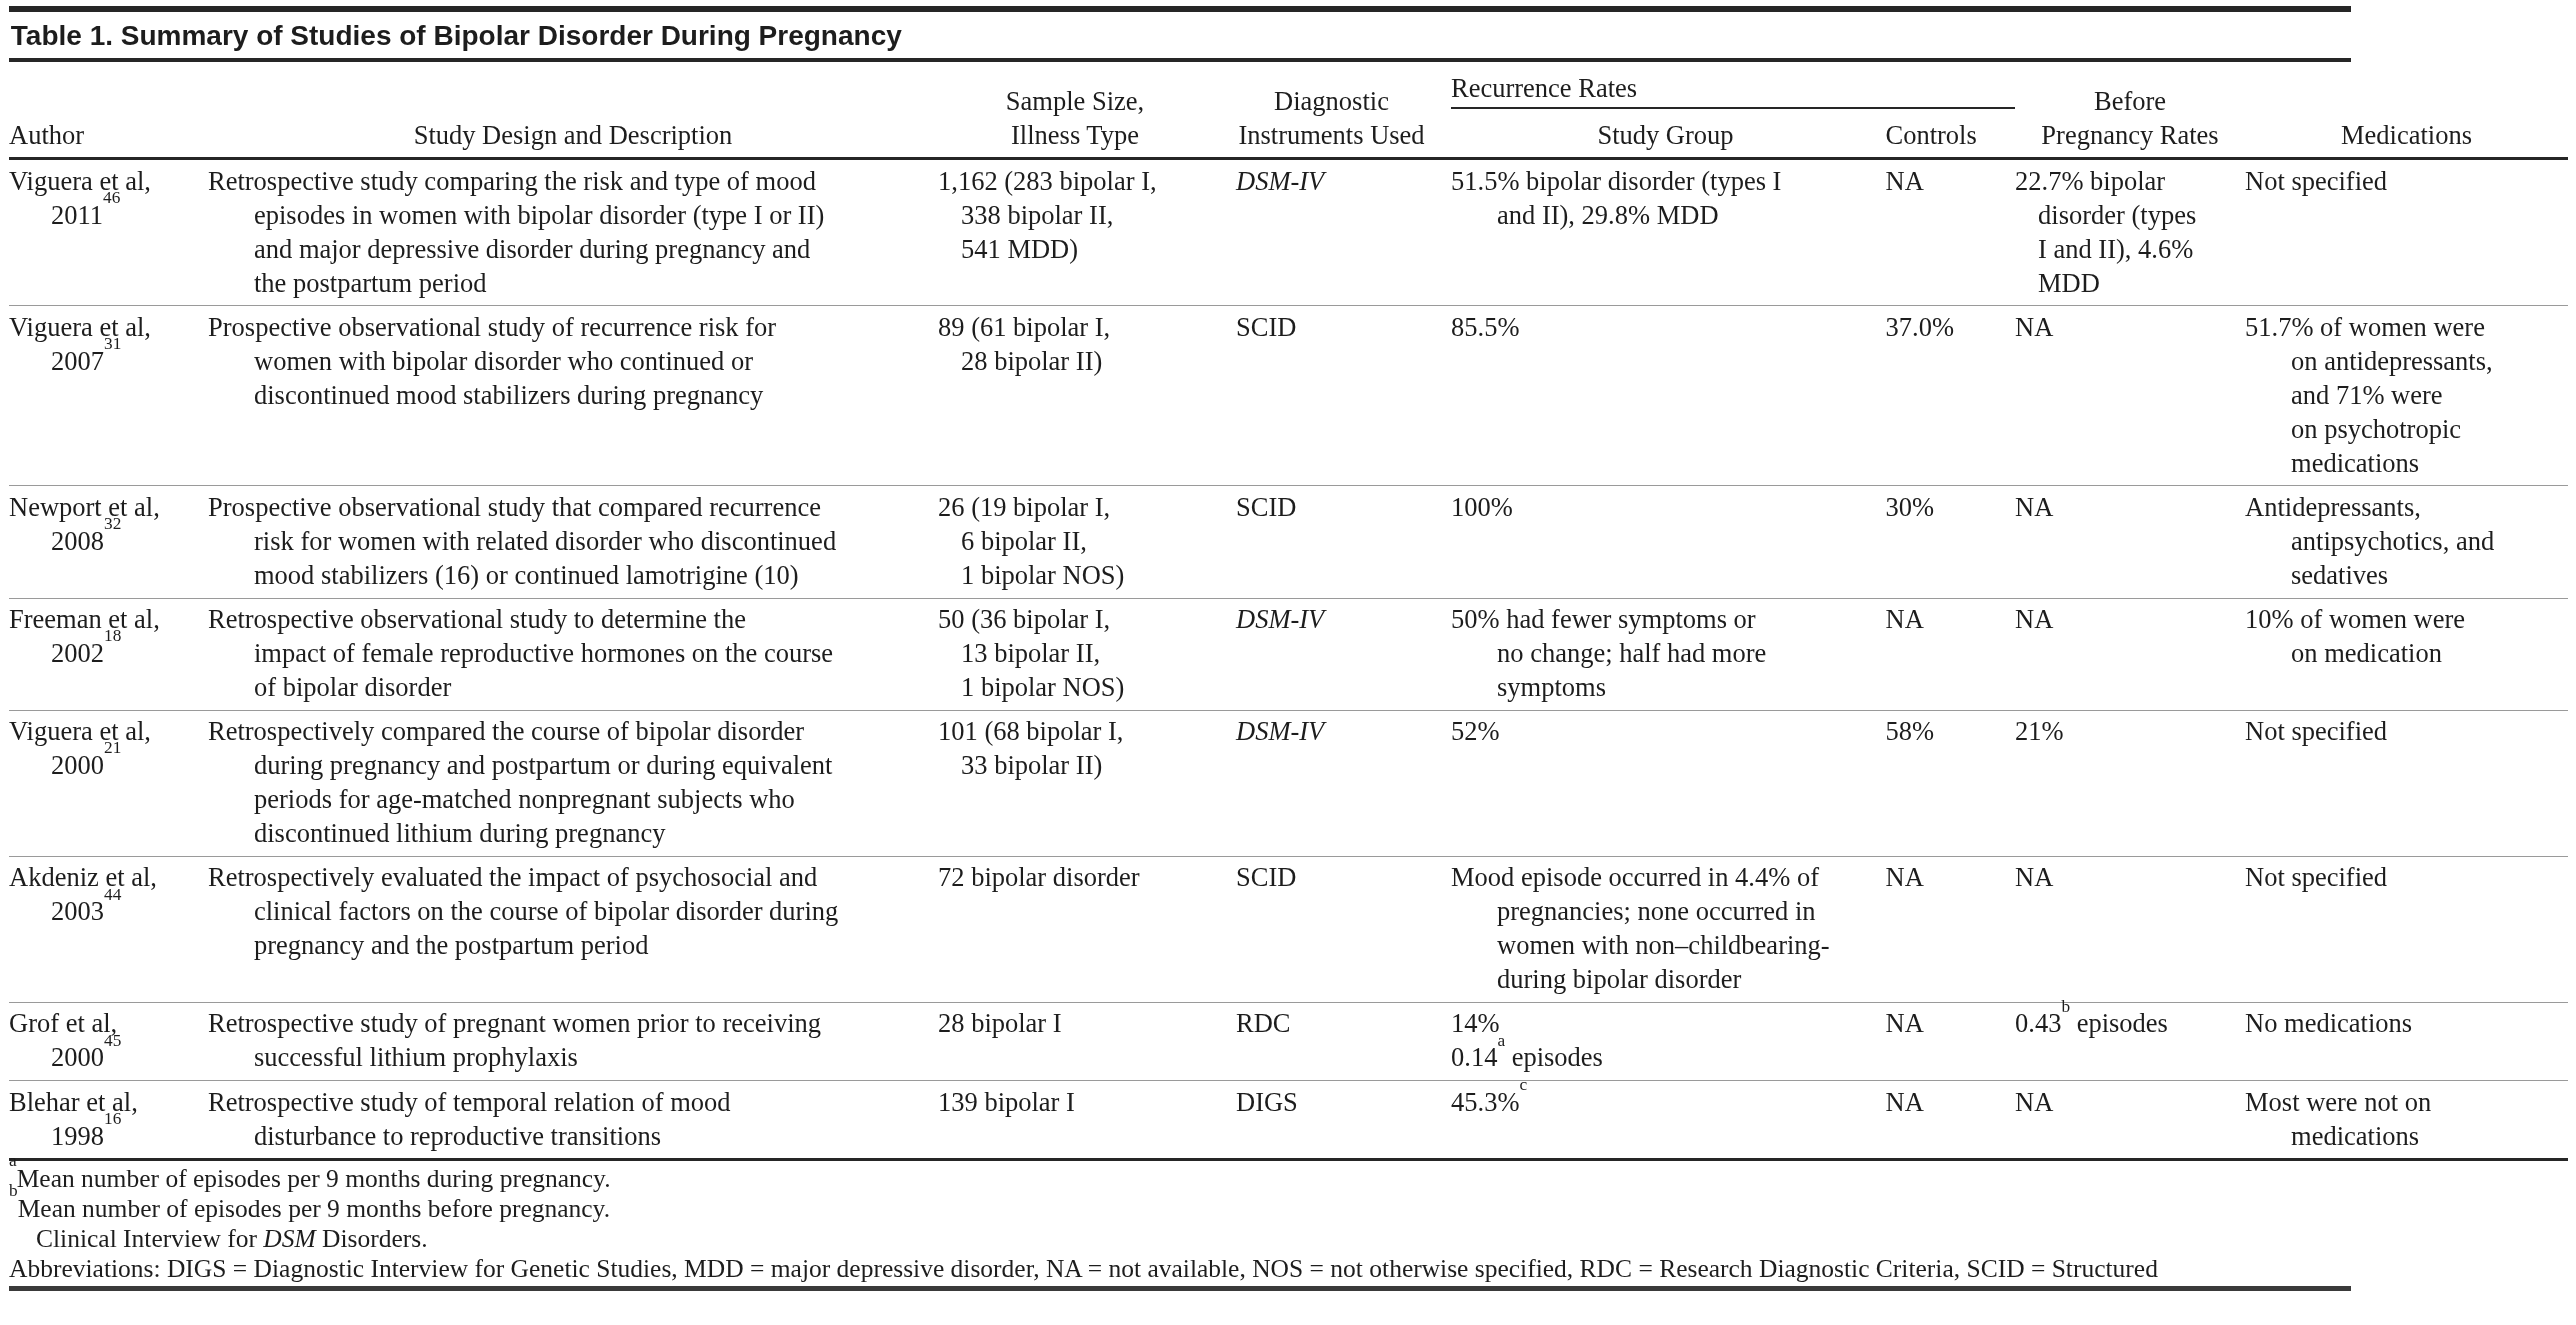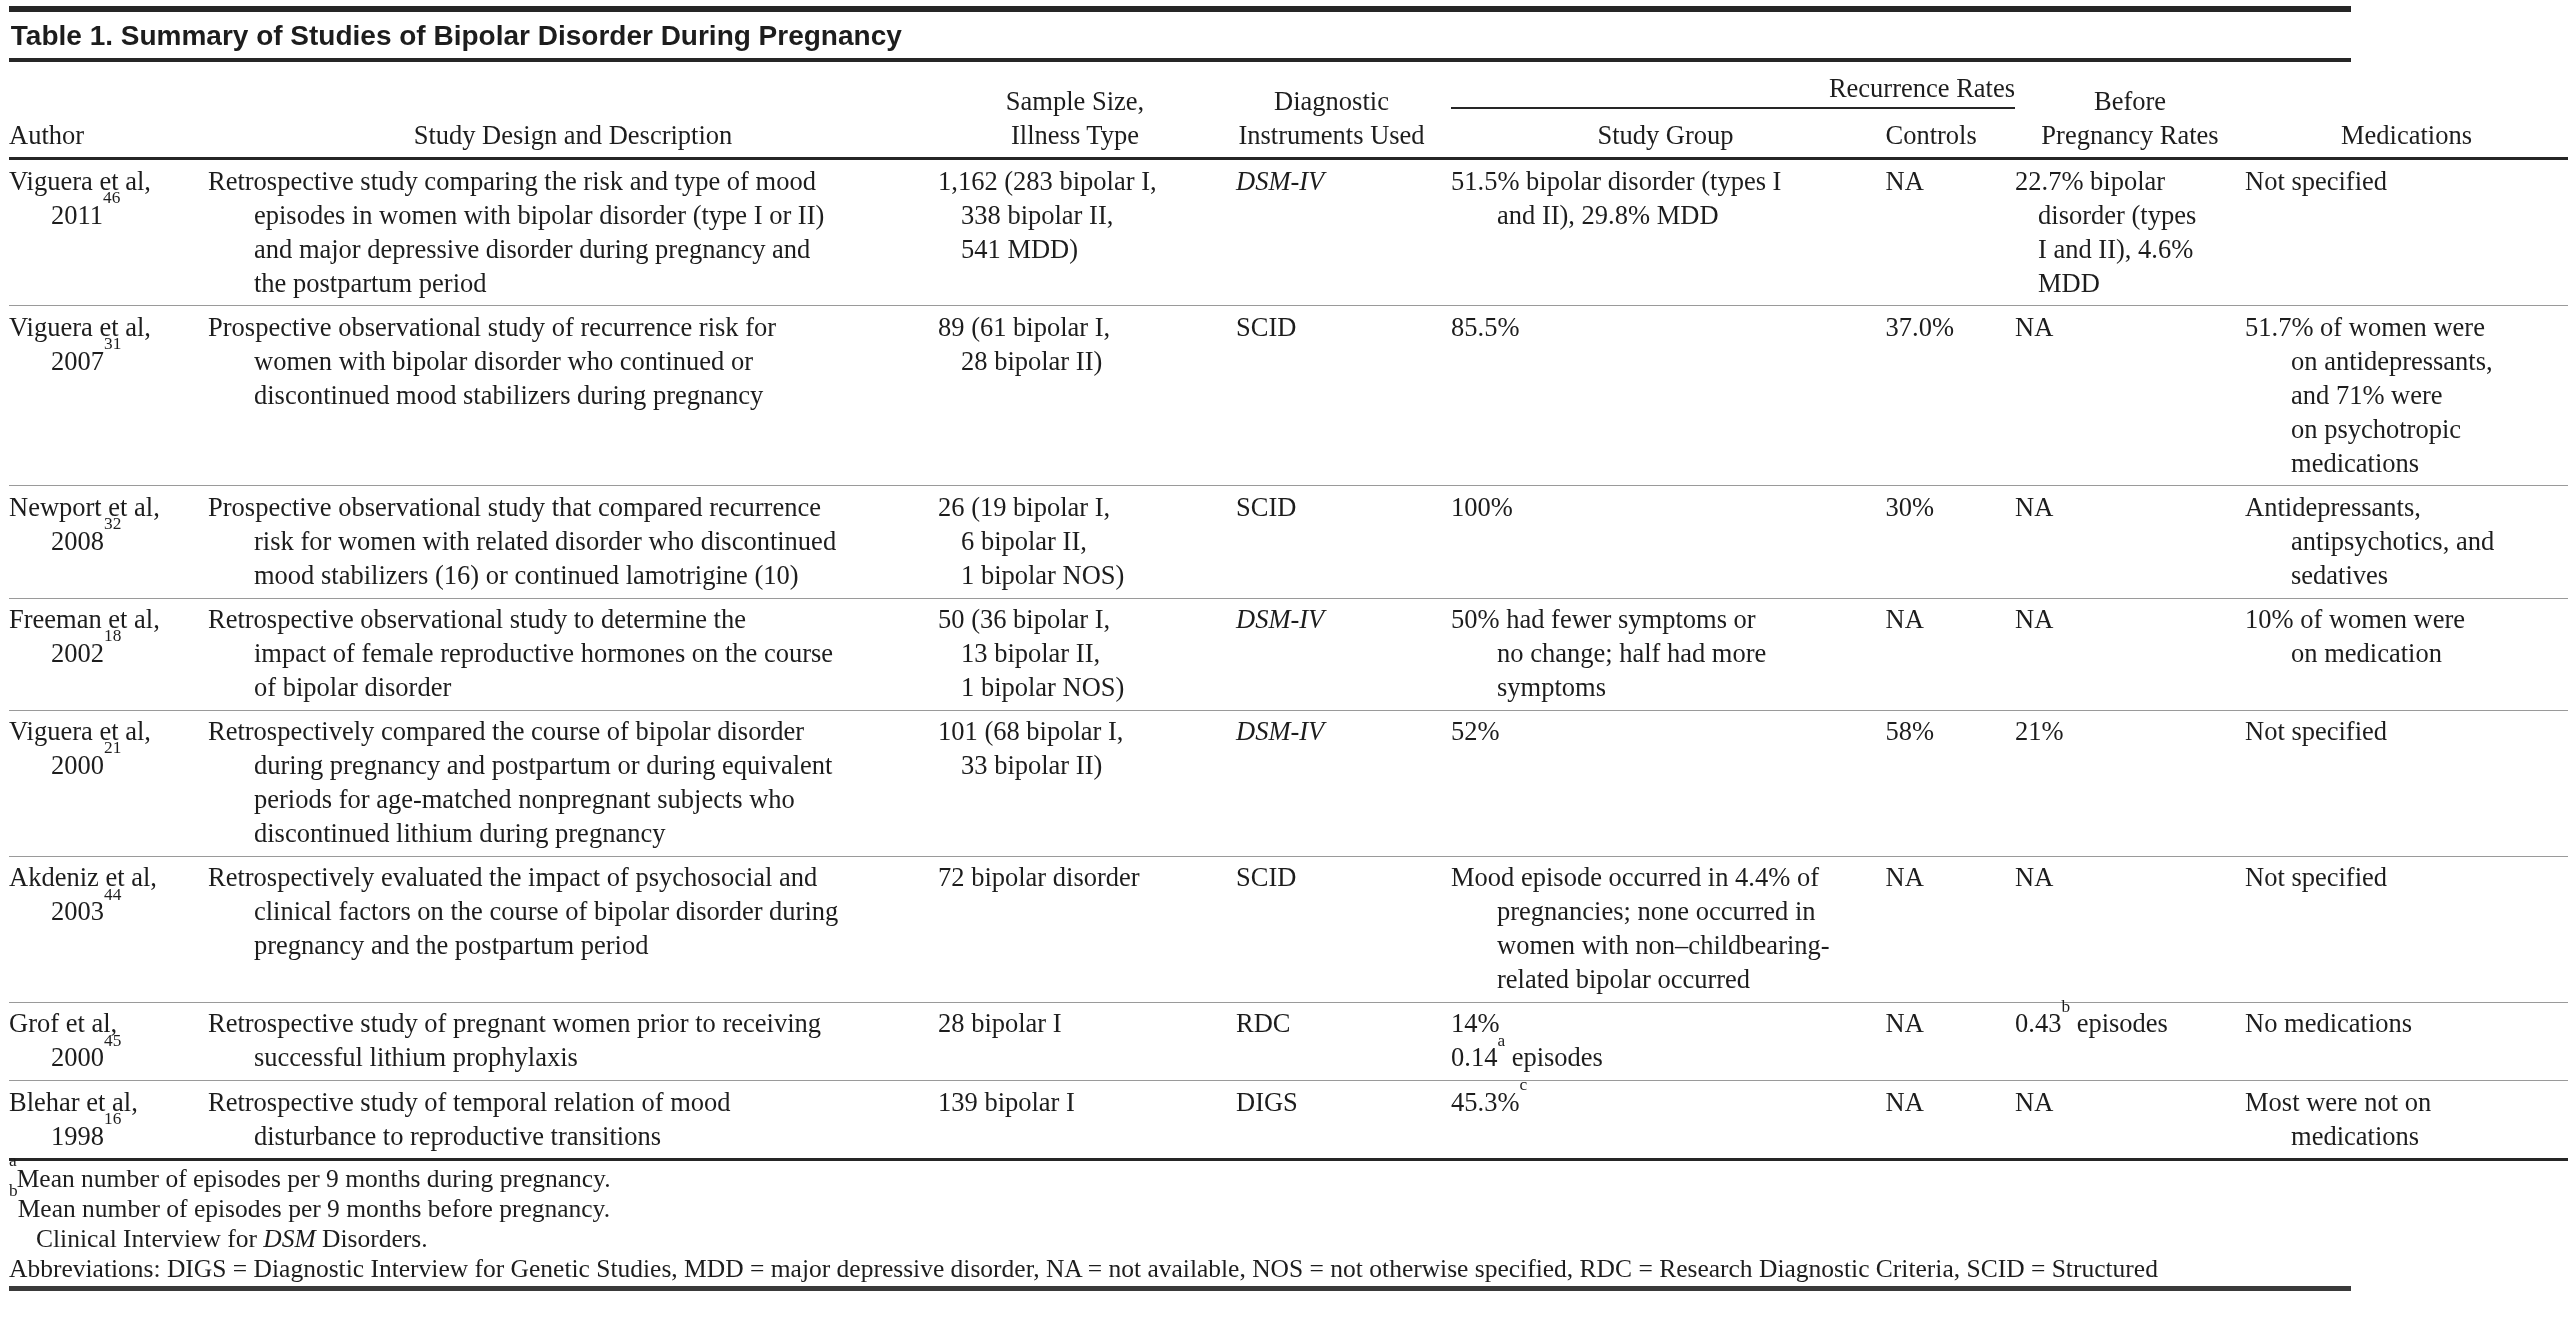--- a/index.html
+++ b/index.html
@@ -10,21 +10,21 @@
            font-size:28px; line-height:31px; padding:8.2px 0 7.3px 1.8px; color:#1d1d1d; }
   .rule-title { height:3.6px; background:#262626; }
 
   table { border-collapse:collapse; table-layout:fixed; width:2558px;
           border-bottom:3.6px solid #262626; }
   th, td { font-weight:normal; font-size:26.5px; line-height:34px; vertical-align:top;
            padding:0; text-align:left; }
   thead th { vertical-align:bottom; padding-top:9px; padding-bottom:5.5px; }
   thead { border-bottom:3.6px solid #262626; }
   .center { text-align:center; }
-  .spanner-inner { border-bottom:2.7px solid #262626; text-align:right; padding-bottom:1.8px; }
+  .spanner-inner { border-bottom:2.7px solid #262626; text-align:left; padding-bottom:1.8px; }
   tbody td { padding-top:3.6px; padding-bottom:5.5px; }
   tbody tr + tr { border-top:1.8px solid #9a9a9a; }
 
   .ln { white-space:nowrap; }
   .cont-lg { padding-left:46px; }
   .cont-sm { padding-left:23px; }
   .year { padding-left:42px; }
   .td-diag .ln { padding-left:24px; }
   .td-controls, .th-controls { padding-left:5.5px;margin-top:32px; }
   .it { font-style:italic; }
@@ -268,21 +268,21 @@
           <td class="td-sample">
             <div class="ln">72 bipolar disorder</div>
           </td>
           <td class="td-diag">
             <div class="ln">SCID</div>
           </td>
           <td class="td-study">
             <div class="ln">Mood episode occurred in 4.4% of</div>
             <div class="ln cont-lg">pregnancies; none occurred in</div>
             <div class="ln cont-lg">women with non–childbearing-</div>
-            <div class="ln cont-lg">related bipolar occurred</div>
+            <div class="ln cont-lg">during bipolar disorder</div>
           </td>
           <td class="td-controls">
             <div class="ln">NA</div>
           </td>
           <td class="td-before">
             <div class="ln">NA</div>
           </td>
           <td class="td-meds">
             <div class="ln">Not specified</div>
           </td>

